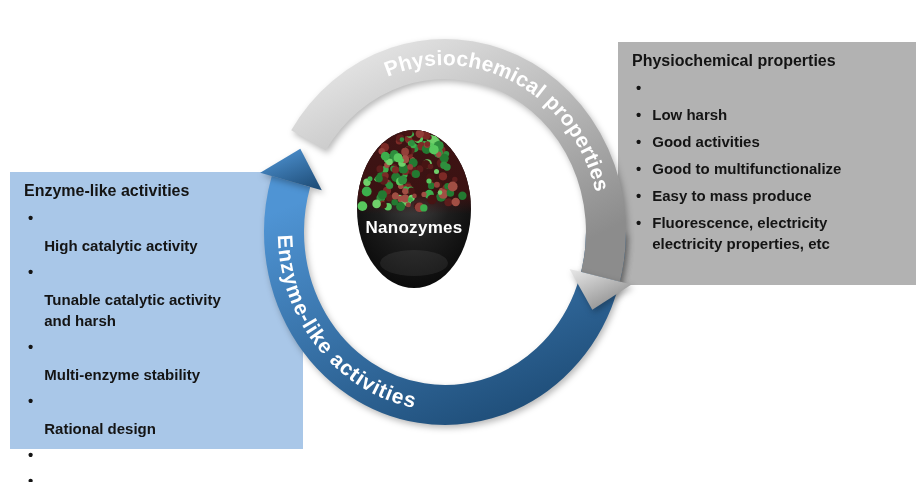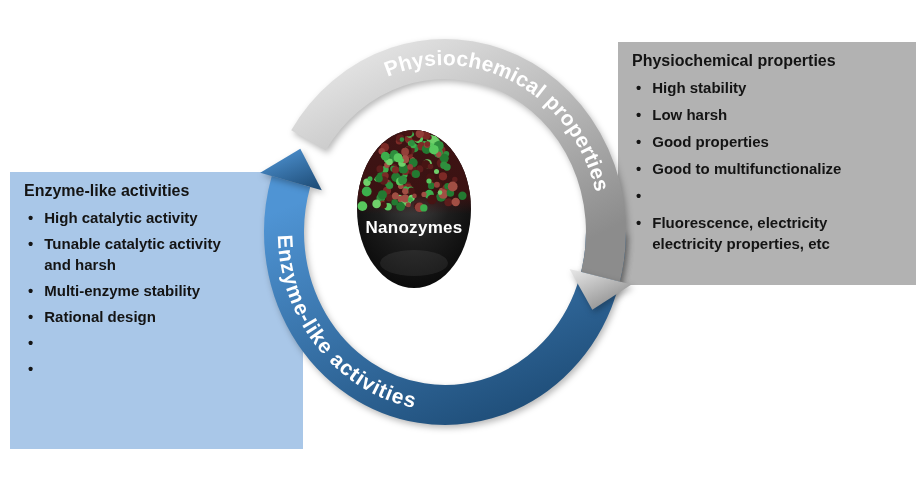--- a/index.html
+++ b/index.html
@@ -11,21 +11,21 @@
     position:absolute;box-sizing:border-box;padding:8px 12px;
     color:#141414;font-weight:700;z-index:1;
   }
   .panel.left{left:10px;top:172px;width:293px;height:277px;background:var(--left-panel-bg);}
   .panel.right{left:618px;top:42px;width:298px;height:243px;background:var(--right-panel-bg);}
   .panel-title{font-size:16px;font-weight:700;margin:2px 0 7px 2px;}
   .panel ul{list-style:none;margin:0;padding:0 0 0 6px;}
   .panel li{display:flex;gap:11px;font-size:15px;line-height:1.4;margin:5px 0;}
   .panel.right li{margin:6px 0;}
   .panel .bullet{flex:0 0 auto;}
-  .panel.left .item-text{max-width:196px;}
+  .panel.left .item-text{max-width:196px;margin-top:28px;}
   .panel.right .item-text{max-width:218px;}
   svg.overlay{position:absolute;left:0;top:0;z-index:2;pointer-events:none;}
   .band{fill:none;stroke-width:40;filter:drop-shadow(2px 3px 3px rgba(0,0,0,0.28));}
   .arrowhead{filter:drop-shadow(2px 3px 3px rgba(0,0,0,0.28));}
   .arc-label{
     fill:#ffffff;font-weight:700;font-size:21px;letter-spacing:0.6px;
     font-family:"Liberation Sans",sans-serif;
   }
   .center-label{
     fill:#ffffff;font-weight:700;font-size:17px;letter-spacing:0.3px;
@@ -70,40 +70,40 @@
         </li>
       </ul>
   </aside>
 
   <aside class="panel right">
     <h2 class="panel-title">Physiochemical properties</h2>
     <ul>
 
         <li>
           <span class="bullet">•</span>
-          <span class="item-text">High stability</span>
         </li>
 
         <li>
           <span class="bullet">•</span>
           <span class="item-text">Low harsh</span>
         </li>
 
         <li>
           <span class="bullet">•</span>
-          <span class="item-text">Good properties</span>
+          <span class="item-text">Good activities</span>
         </li>
 
         <li>
           <span class="bullet">•</span>
           <span class="item-text">Good to multifunctionalize</span>
         </li>
 
         <li>
           <span class="bullet">•</span>
+          <span class="item-text">Easy to mass produce</span>
         </li>
 
         <li>
           <span class="bullet">•</span>
           <span class="item-text">Fluorescence, electricity electricity properties, etc</span>
         </li>
       </ul>
   </aside>
 
   <svg class="overlay" width="918" height="482" viewBox="0 0 918 482">

